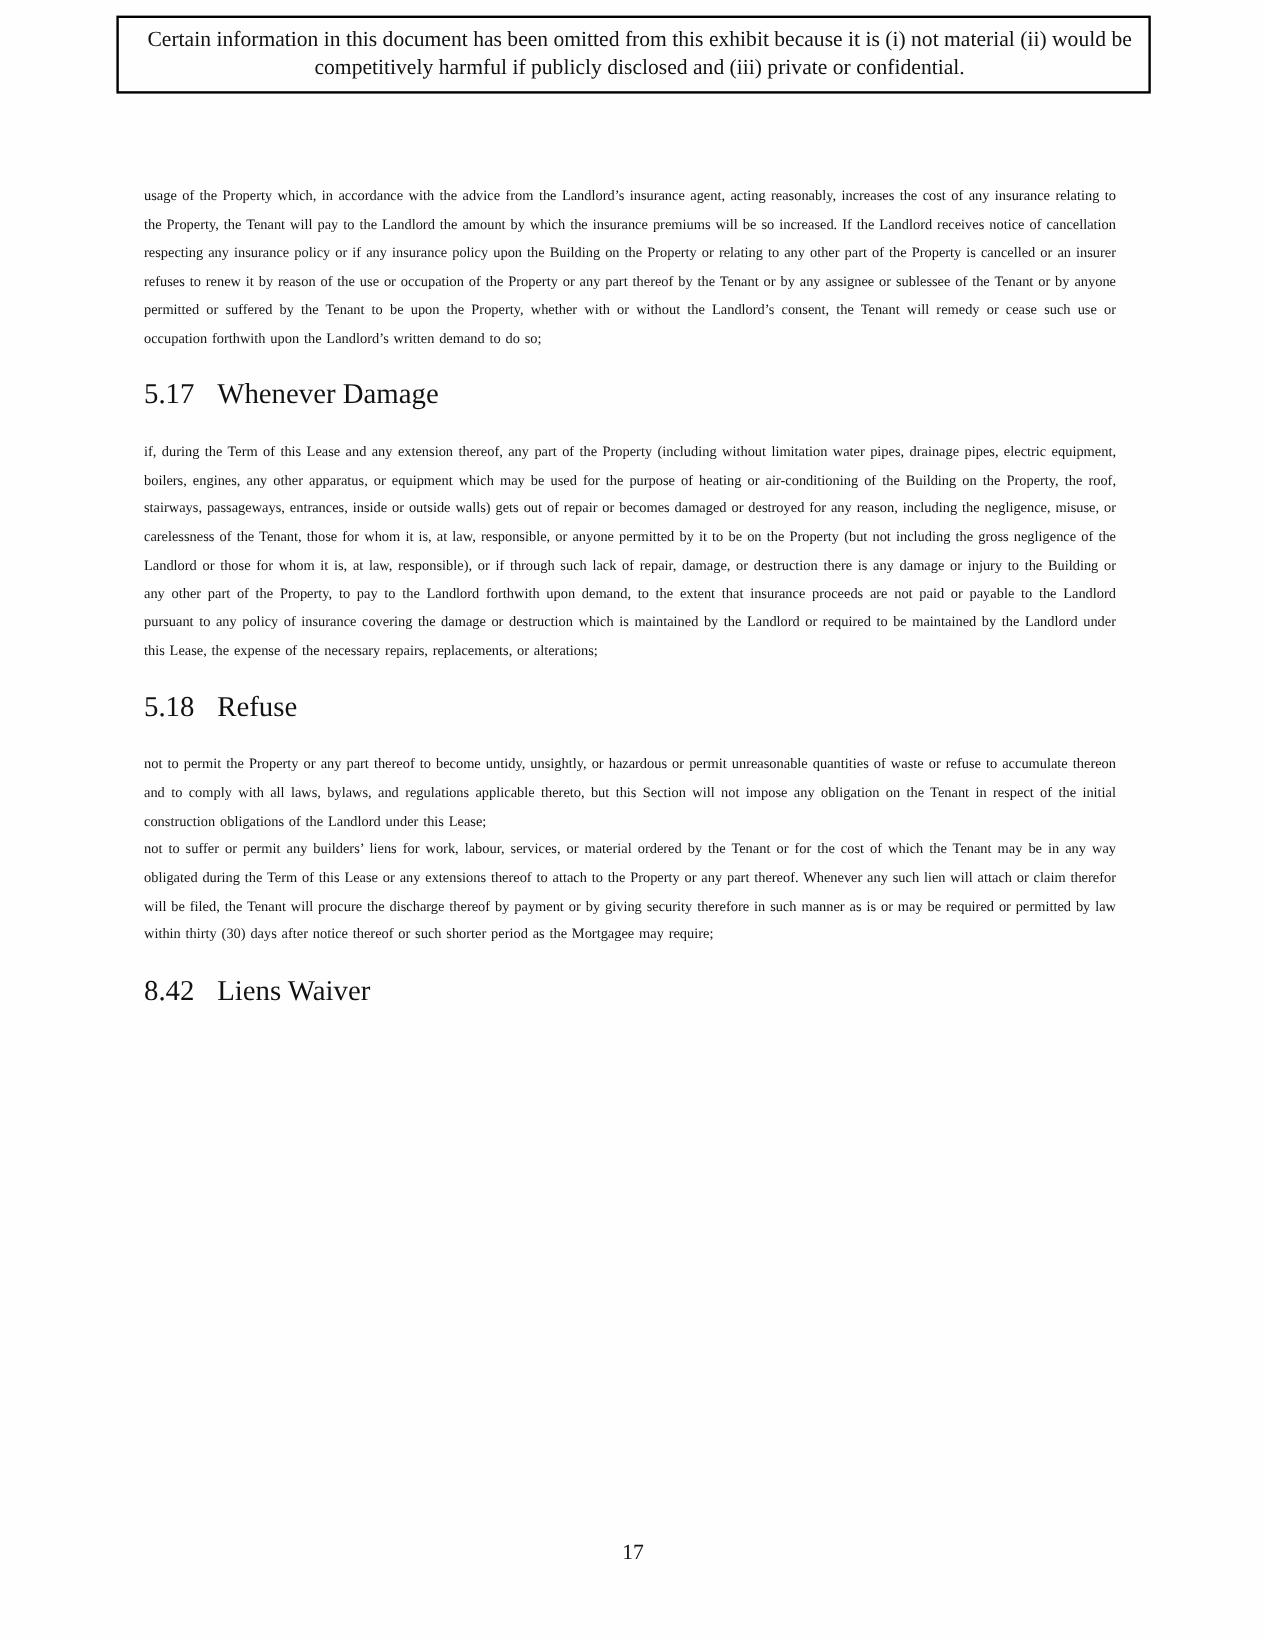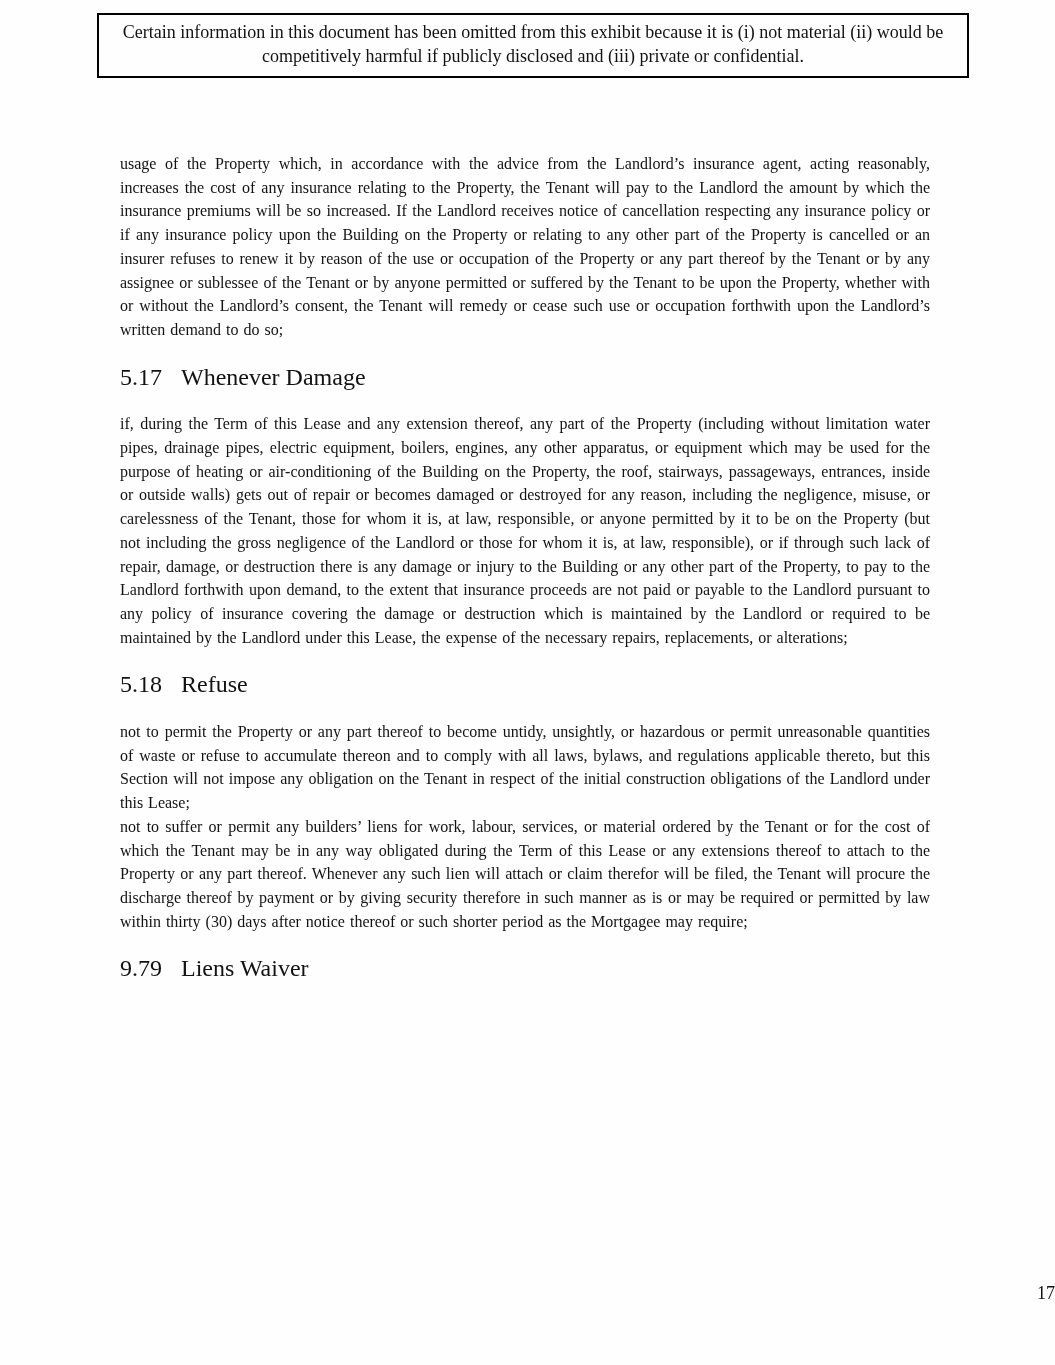--- a/index.html
+++ b/index.html
@@ -16,34 +16,34 @@
     font-family: "Liberation Serif", "DejaVu Serif", serif;
     overflow: hidden;
     margin: 0 auto;
   }
   .notice-box {
     position: absolute;
     left: 97px;
     top: 13px;
     width: 848px;
     border: 2px solid #000;
-    padding: 6px 10px 8px 10px;
+    padding: 6px 0 8px 10px;
     text-align: center;
     font-size: 18px;
     line-height: 23.5px;
   }
   .doc-body {
     position: absolute;
     left: 120px;
     top: 152px;
     width: 810px;
   }
   .para {
     margin: 0;
-    font-size: 16px;
+    font-size: 12px;
     line-height: 23.7px;
     text-align: justify;
     word-spacing: 1px;
   }
   .section {
     margin-top: 0;
   }
   .section-heading {
     display: flex;
     font-weight: normal;
@@ -57,21 +57,21 @@
     flex: 0 0 61px;
   }
   .sec-title {
     flex: 1;
   }
   .page-number {
     position: absolute;
     top: 1283px;
     left: 0;
     width: 100%;
-    text-align: right;
+    text-align: center;
     font-size: 18px;
   }
 </style>
 </head>
 <body>
 
 <div class="page">
 
   <div class="notice-box">
     <span>Certain information in this document has been omitted from this exhibit because it is (i) not material (ii) would be competitively harmful if publicly disclosed and (iii) private or confidential.</span>
@@ -96,21 +96,21 @@
       </div>
       <p class="para">not to permit the Property or any part thereof to become untidy, unsightly, or hazardous or permit unreasonable quantities of waste or refuse to accumulate thereon and to comply with all laws, bylaws, and regulations applicable thereto, but this Section will not impose any obligation on the Tenant in respect of the initial construction obligations of the Landlord under this Lease;</p>
     </div>
 
     <div class="section">
       <p class="para">not to suffer or permit any builders’ liens for work, labour, services, or material ordered by the Tenant or for the cost of which the Tenant may be in any way obligated during the Term of this Lease or any extensions thereof to attach to the Property or any part thereof.  Whenever any such lien will attach or claim therefor will be filed, the Tenant will procure the discharge thereof by payment or by giving security therefore in such manner as is or may be required or permitted by law within thirty (30) days after notice thereof or such shorter period as the Mortgagee may require;</p>
     </div>
 
     <div class="section">
       <div class="section-heading">
-        <span class="sec-num">9.79</span>
+        <span class="sec-num">8.42</span>
         <span class="sec-title">Liens Waiver</span>
       </div>
     </div>
 
   </div>
 
   <div class="page-number">17</div>
 
 </div>
 

